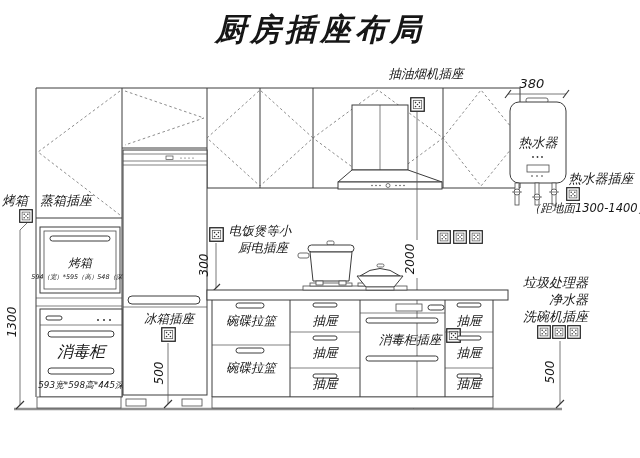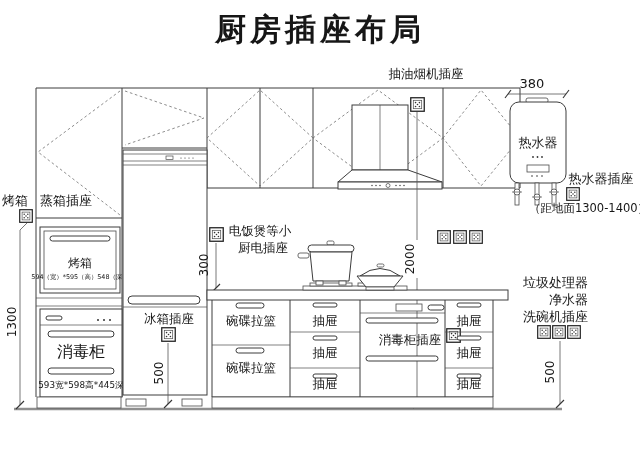--- a/index.html
+++ b/index.html
@@ -1,17 +1,17 @@
 <!DOCTYPE html>
 <html><head>
 <meta charset="utf-8">
 <style>
   html,body{margin:0;padding:0;background:#fff;}
   .page{position:relative;width:640px;height:458px;background:#ffffff;overflow:hidden;
-        font-family:"DejaVu Sans",sans-serif;}
+        font-family:"DejaVu Sans",sans-serif;font-style:italic;}
   svg{position:absolute;left:0;top:0;}
   .t{font-family:"DejaVu Sans",sans-serif;fill:#161616;}
   .title{font-size:31px;font-weight:bold;letter-spacing:4px;}
   .lbl{font-size:12.5px;}
   .lbl13{font-size:13px;}
   .big{font-size:16px;}
   .tiny{font-size:6.4px;}
   .small{font-size:8.8px;}
   .dim{font-size:12px;}
   .ln{stroke:#3c3c3c;stroke-width:1;fill:none;}

